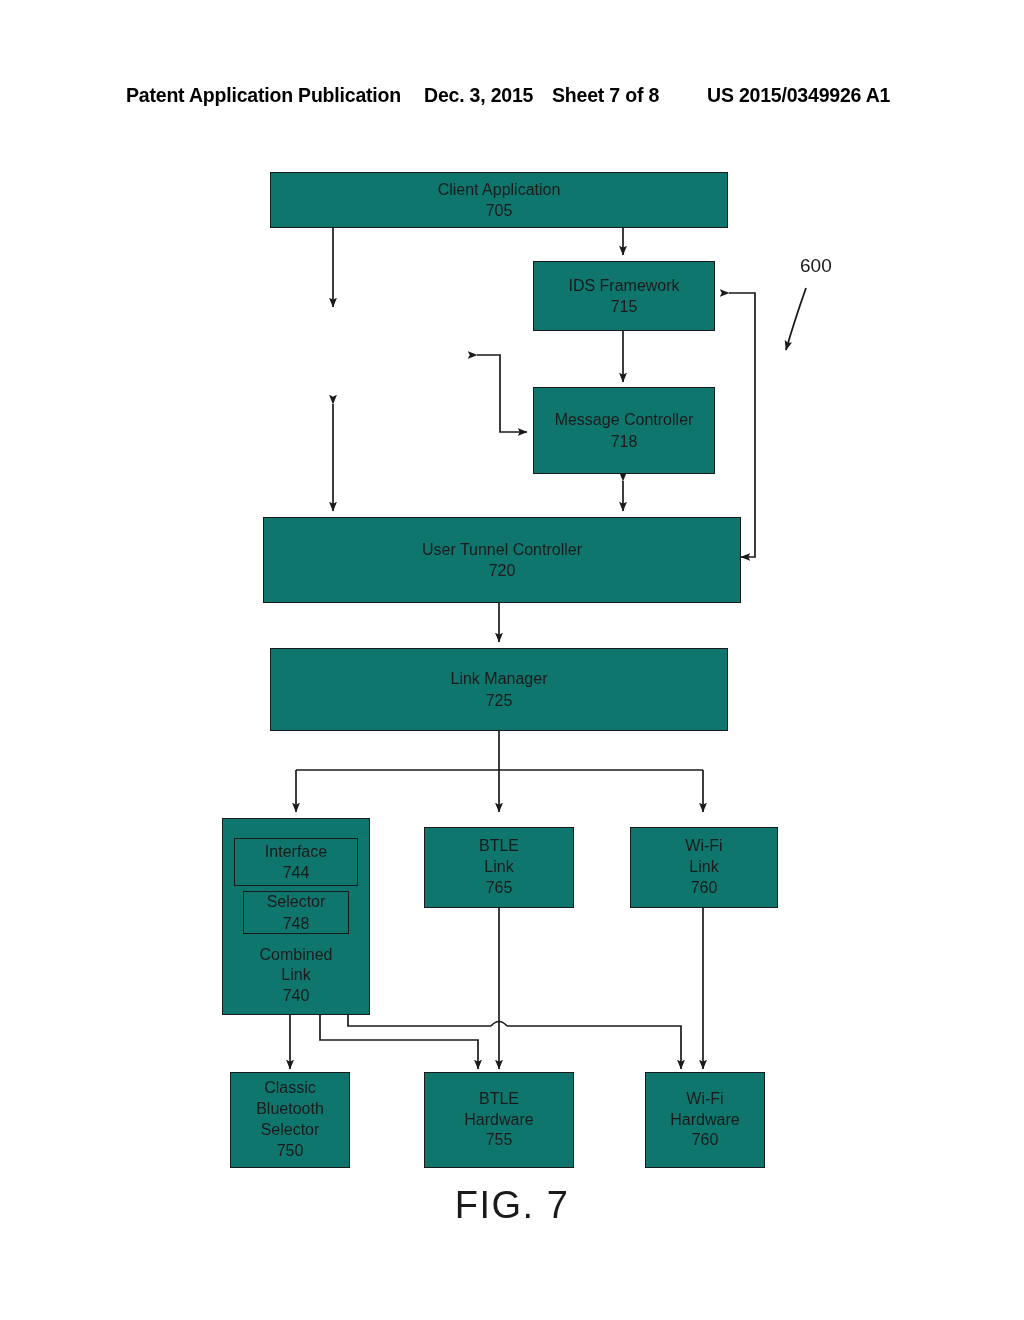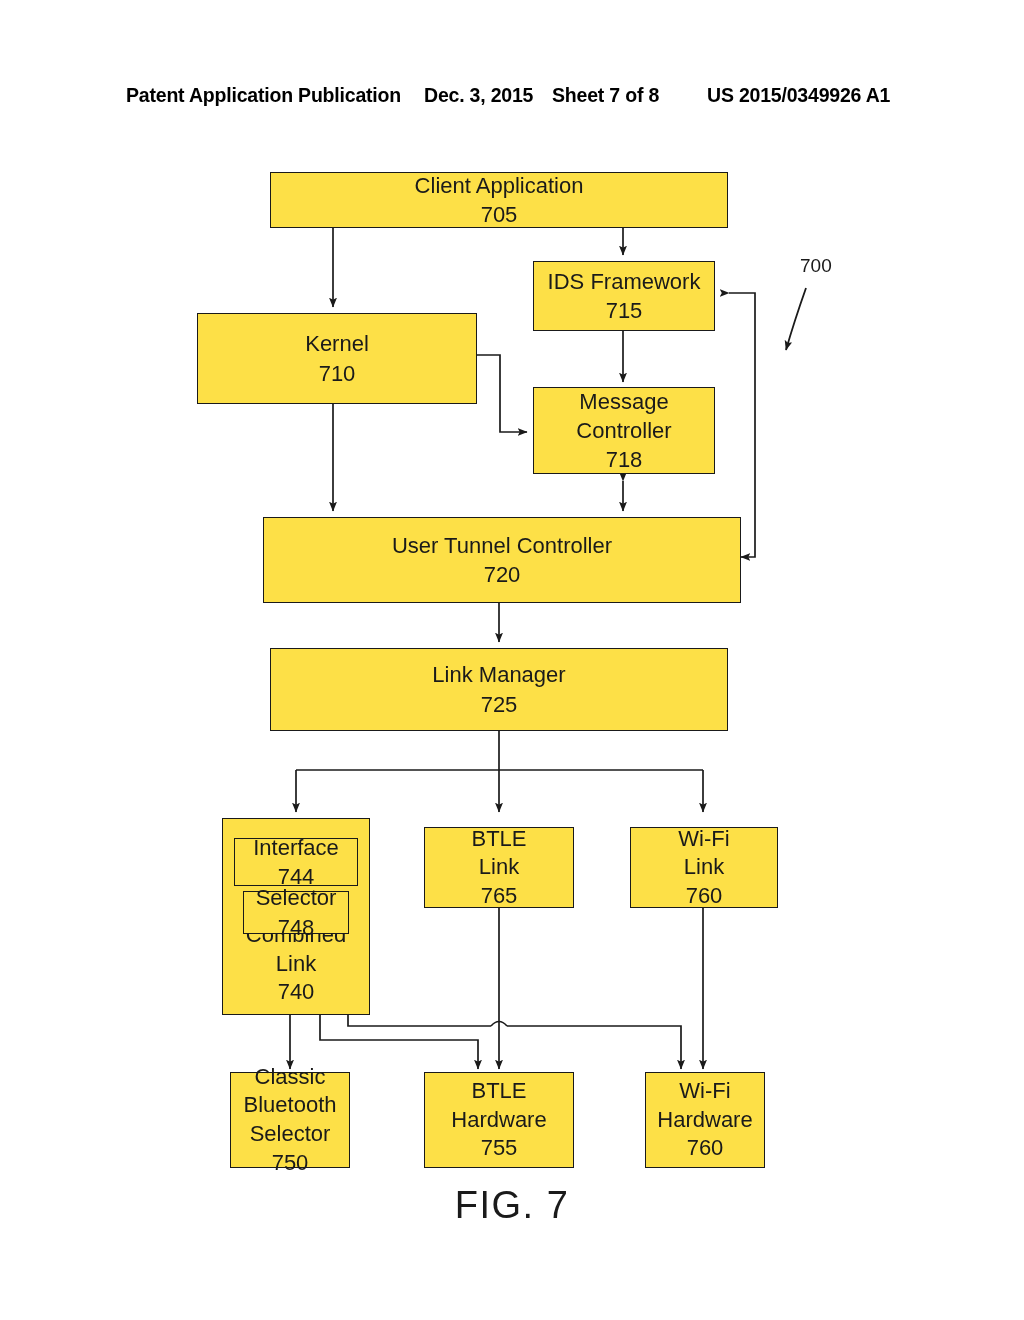--- a/index.html
+++ b/index.html
@@ -46,28 +46,28 @@
     position: absolute;
     left: 0; top: 0;
     width: 1024px; height: 1320px;
     pointer-events: none;
   }
 
   
   .node {
     position: absolute;
     border: 1.7px solid #1a1a1a;
-    background: #fde047;
+    background: #0f766e;
     box-sizing: border-box;
     display: flex;
     flex-direction: column;
     align-items: center;
     justify-content: center;
     text-align: center;
-    font-size: 22px;
+    font-size: 16px;
     line-height: 1.32;
     color: #1a1a1a;
     z-index: 2;
   }
   .node .nlabel { display: block; white-space: pre-line; }
   .node .nref   { display: block; }
 
   .node.inner {
     border-width: 1.6px;
     z-index: 3;
@@ -155,36 +155,32 @@
       <path d="M320,1015 L320,1040 L478,1040 L478,1069" marker-end="url(#ah)"></path>
 
       <path d="M348,1015 L348,1026 L491,1026"></path>
       <path d="M491,1026 q8,-9 16,0"></path>
       <path d="M507,1026 L681,1026 L681,1069" marker-end="url(#ah)"></path>
 
       <path d="M806,288 q-12,34 -20,62" stroke-width="1.8" marker-end="url(#ah)"></path>
     </g>
   </svg>
 
-  <div id="callout-700">700</div>
+  <div id="callout-700">600</div>
 
   <div class="node" id="node-client-application" style="left:270px; top:172px; width:458px; height:56px;">
     <span class="nlabel">Client Application</span>
     <span class="nref">705</span>
   </div>
 
   <div class="node" id="node-ids-framework" style="left:533px; top:261px; width:182px; height:70px;">
     <span class="nlabel">IDS Framework</span>
     <span class="nref">715</span>
   </div>
 
-  <div class="node" id="node-kernel" style="left:197px; top:313px; width:280px; height:91px;">
-    <span class="nlabel">Kernel</span>
-    <span class="nref">710</span>
-  </div>
 
   <div class="node" id="node-message-controller" style="left:533px; top:387px; width:182px; height:87px;">
     <span class="nlabel">Message Controller</span>
     <span class="nref">718</span>
   </div>
 
   <div class="node" id="node-user-tunnel-controller" style="left:263px; top:517px; width:478px; height:86px;">
     <span class="nlabel">User Tunnel Controller</span>
     <span class="nref">720</span>
   </div>

